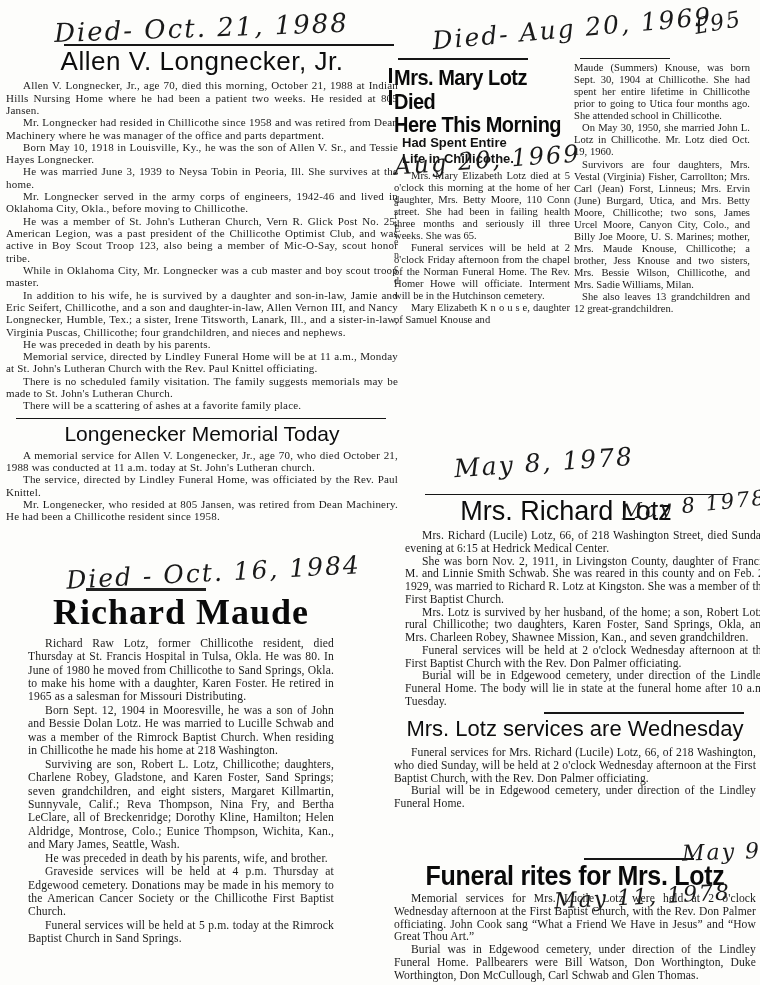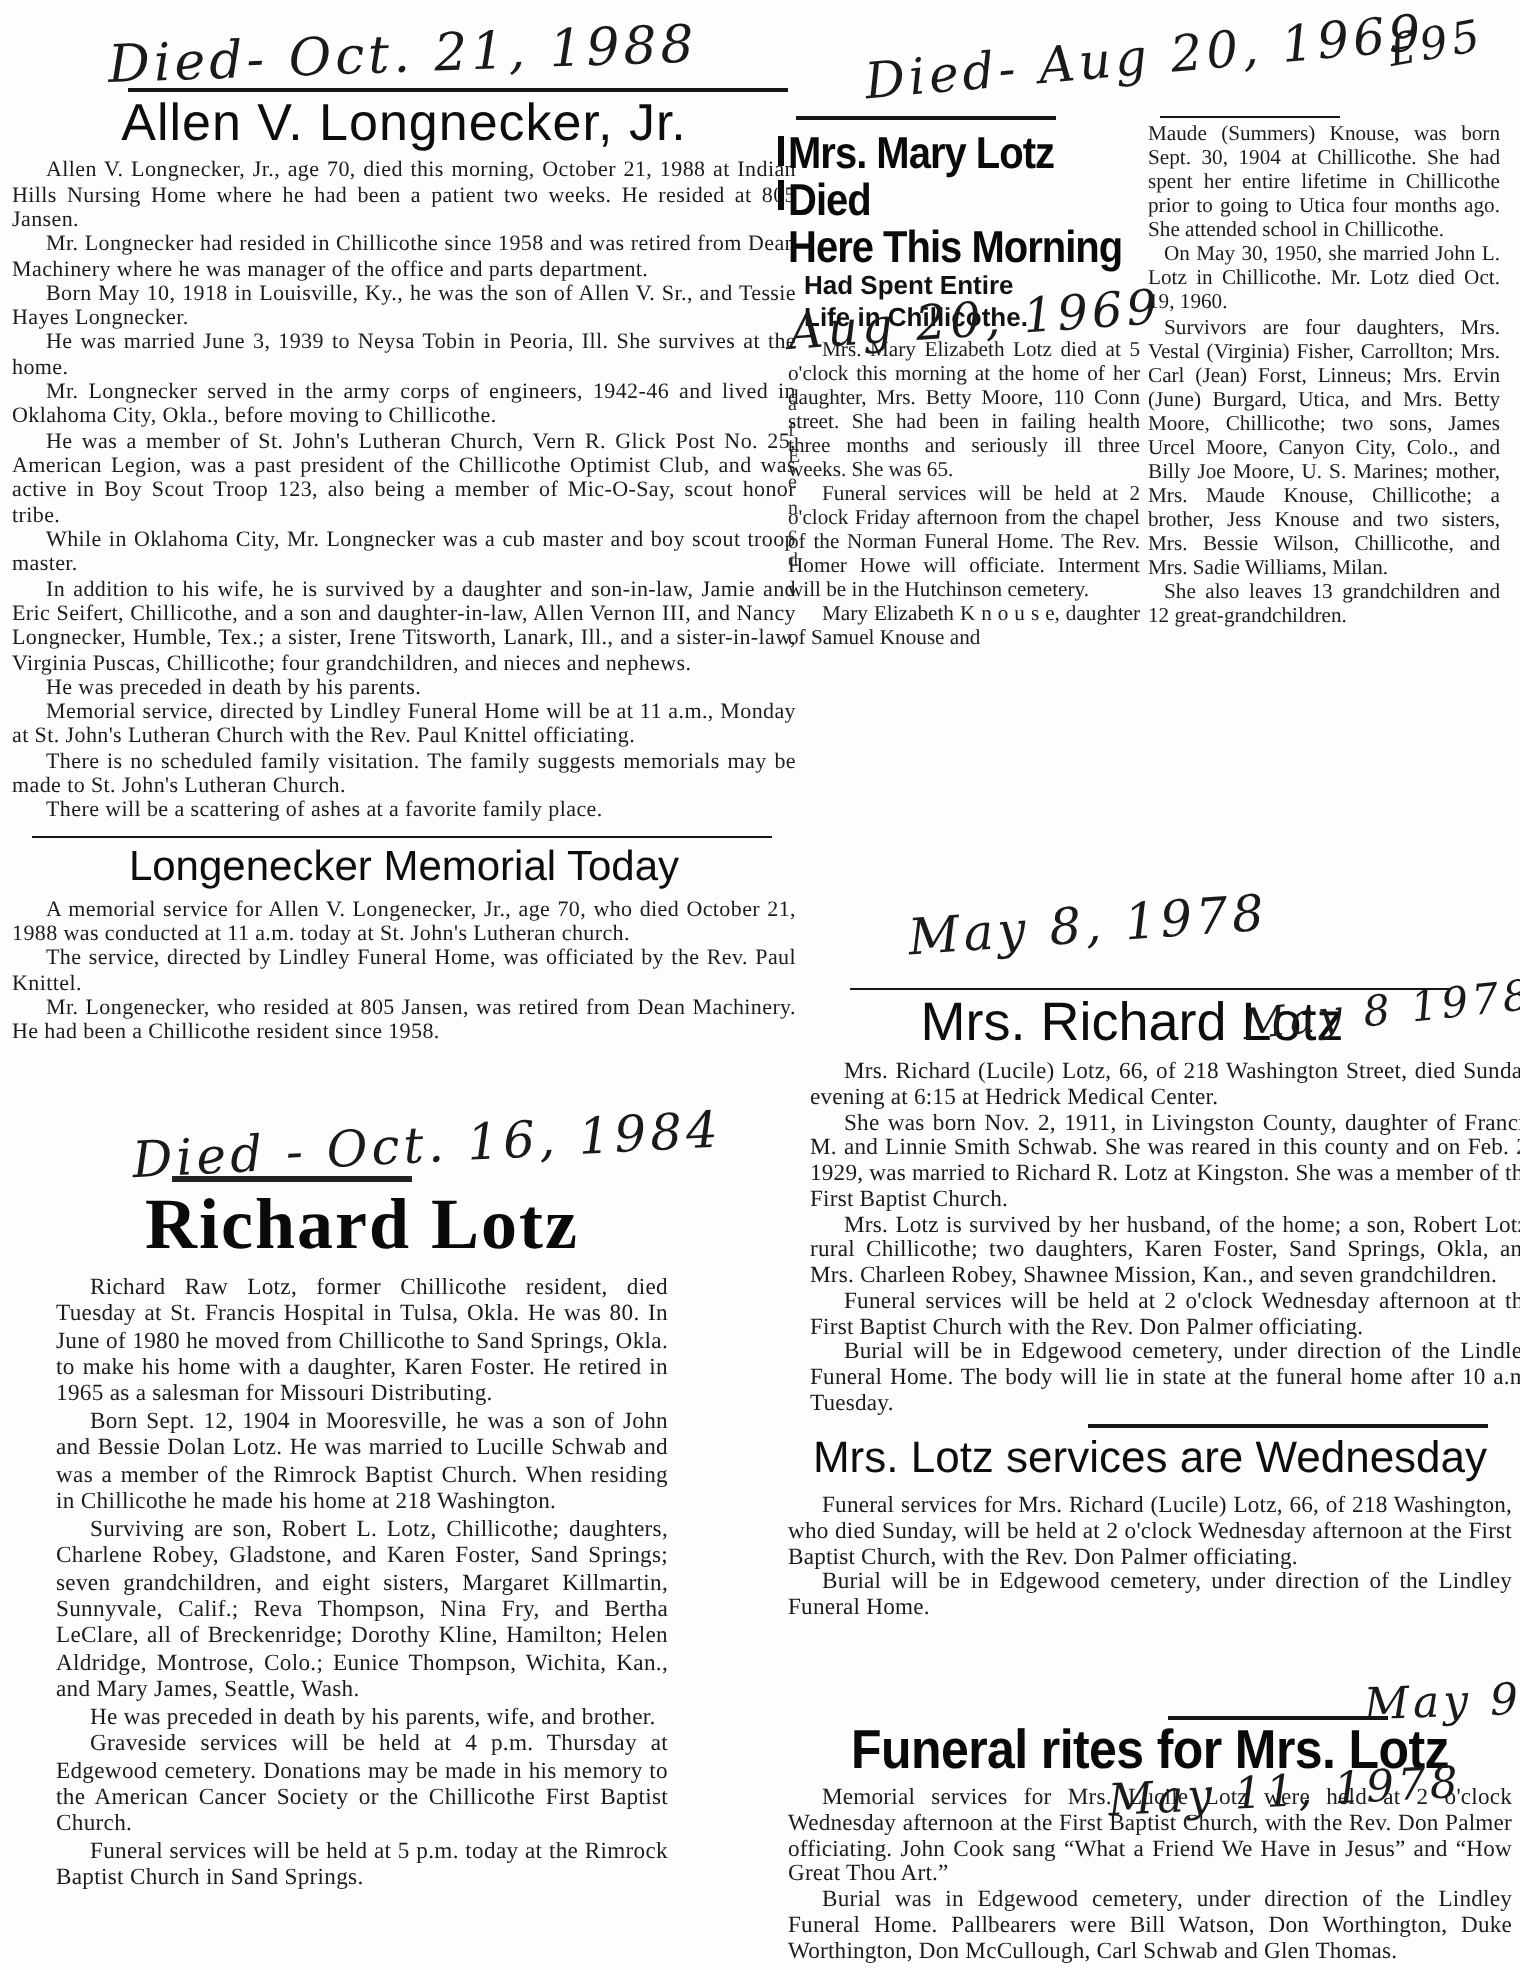--- a/index.html
+++ b/index.html
@@ -95,23 +95,23 @@
       <p>A memorial service for Allen V. Longenecker, Jr., age 70, who died October 21, 1988 was conducted at 11 a.m. today at St. John's Lutheran church.</p>
       <p>The service, directed by Lindley Funeral Home, was officiated by the Rev. Paul Knittel.</p>
       <p>Mr. Longenecker, who resided at 805 Jansen, was retired from Dean Machinery. He had been a Chillicothe resident since 1958.</p>
     </div>
   </section>
 
   <div class="hw" style="font-size:25px;margin:34px 0 2px 60px;transform:rotate(-3deg);">Died - Oct. 16, 1984</div>
 
   <section class="news" style="width:306px;margin-left:22px;">
     <div class="rule" style="width:120px;margin-left:58px;height:3px;background:#222;"></div>
-    <h1 class="head-serif">Richard Lotz</h1>
+    <h1 class="head-serif">Richard Maude</h1>
     <div class="body-b">
-      <p>Richard Raw Lotz, former Chillicothe resident, died Tuesday at St. Francis Hospital in Tulsa, Okla. He was 80. In June of 1980 he moved from Chillicothe to Sand Springs, Okla. to make his home with a daughter, Karen Foster. He retired in 1965 as a salesman for Missouri Distributing.</p>
+      <p>Richard Raw Lotz, former Chillicothe resident, died Thursday at St. Francis Hospital in Tulsa, Okla. He was 80. In June of 1980 he moved from Chillicothe to Sand Springs, Okla. to make his home with a daughter, Karen Foster. He retired in 1965 as a salesman for Missouri Distributing.</p>
       <p>Born Sept. 12, 1904 in Mooresville, he was a son of John and Bessie Dolan Lotz. He was married to Lucille Schwab and was a member of the Rimrock Baptist Church. When residing in Chillicothe he made his home at 218 Washington.</p>
       <p>Surviving are son, Robert L. Lotz, Chillicothe; daughters, Charlene Robey, Gladstone, and Karen Foster, Sand Springs; seven grandchildren, and eight sisters, Margaret Killmartin, Sunnyvale, Calif.; Reva Thompson, Nina Fry, and Bertha LeClare, all of Breckenridge; Dorothy Kline, Hamilton; Helen Aldridge, Montrose, Colo.; Eunice Thompson, Wichita, Kan., and Mary James, Seattle, Wash.</p>
       <p>He was preceded in death by his parents, wife, and brother.</p>
       <p>Graveside services will be held at 4 p.m. Thursday at Edgewood cemetery. Donations may be made in his memory to the American Cancer Society or the Chillicothe First Baptist Church.</p>
       <p>Funeral services will be held at 5 p.m. today at the Rimrock Baptist Church in Sand Springs.</p>
     </div>
   </section>
 
   <div class="edge-frag" style="left:388px;top:196px;">a
 f

